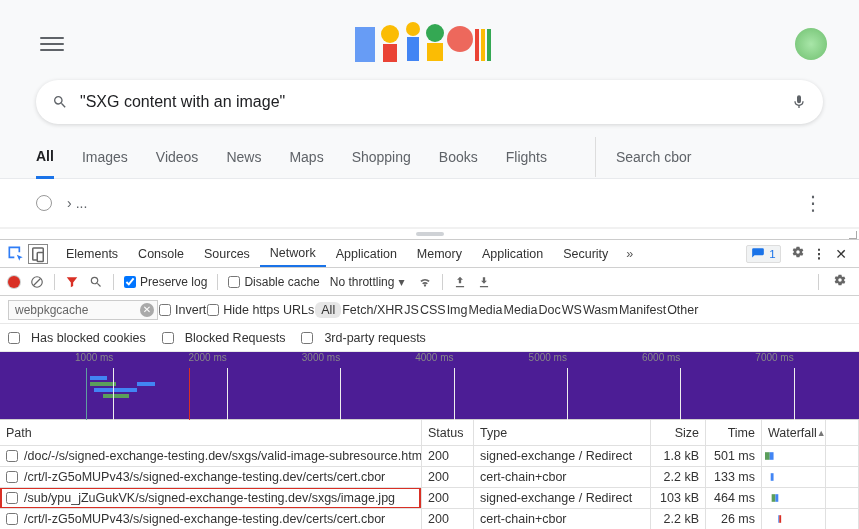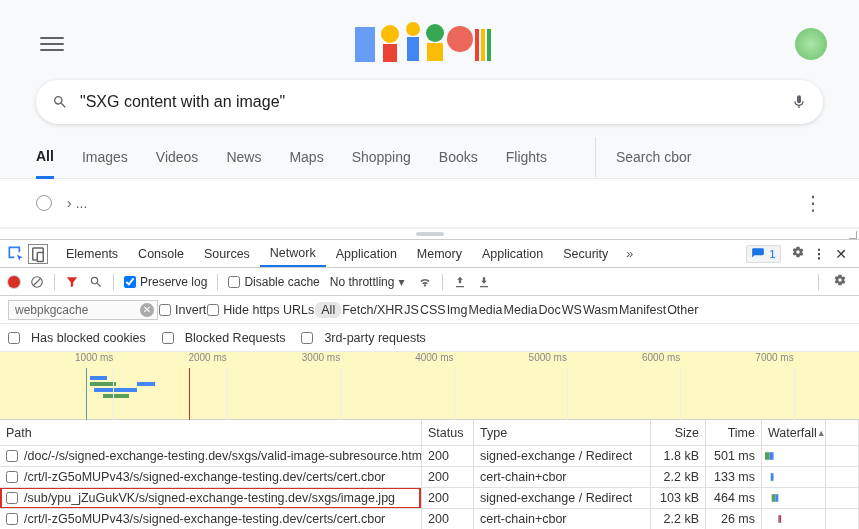--- a/index.html
+++ b/index.html
@@ -64,21 +64,21 @@
 .dt-filters .filter-input { width: 150px; height: 20px; padding: 0 22px 0 6px; border: 1px solid #ccc; font-size: 12px; color: #666; background: #fafafa; }
 .dt-filters .filter-wrap { position: relative; }
 .dt-filters .filter-wrap .clearx { position: absolute; right: 4px; top: 50%; transform: translateY(-50%); width: 14px; height: 14px; background: #aaa; border-radius: 50%; color: #fff; display: flex; align-items: center; justify-content: center; font-size: 10px; cursor: pointer; }
 .dt-filters label { display: flex; align-items: center; gap: 4px; cursor: pointer; }
 .dt-filters .pill-all { background: #e6e6e6; border-radius: 6px; padding: 1px 6px; color: #333; }
 .dt-filters .type { color: #333; cursor: pointer; }
 
 .dt-filters2 { display: flex; align-items: center; height: 28px; padding: 0 8px; gap: 16px; font-size: 12.5px; border-bottom: 1px solid #e8e8e8; }
 .dt-filters2 label { display: flex; align-items: center; gap: 11px; cursor: pointer; }
 
-.timeline { height: 68px; border-bottom: 1px solid #d0d0d0; position: relative; background: #fef9c3; }
+.timeline { height: 68px; border-bottom: 1px solid #d0d0d0; position: relative; background: #4c1d95; }
 .timeline-ruler { display: flex; height: 16px; font-size: 10px; color: #888; position: relative; }
 .timeline-ruler div { position: absolute; transform: translateX(-100%); }
 .timeline-track { position: relative; height: 52px; }
 .timeline-track .tick { position: absolute; top:0; bottom:0; width:1px; background:#eee; }
 .timeline-track .bar { position: absolute; height: 4px; }
 
 .table { display: grid; grid-template-columns: 422px 52px 177px 55px 56px 64px 33px; font-size: 12.5px; }
 .table .th, .table .td { border-right: 1px solid #e0e0e0; border-bottom: 1px solid #e0e0e0; padding: 4px 6px; display: flex; align-items: center; overflow: hidden; white-space: nowrap; text-overflow: ellipsis; }
 .table .th { height: 26px; color: #333; background: #fff; font-weight: 400; }
 .table .td { height: 21px; color: #333; }

